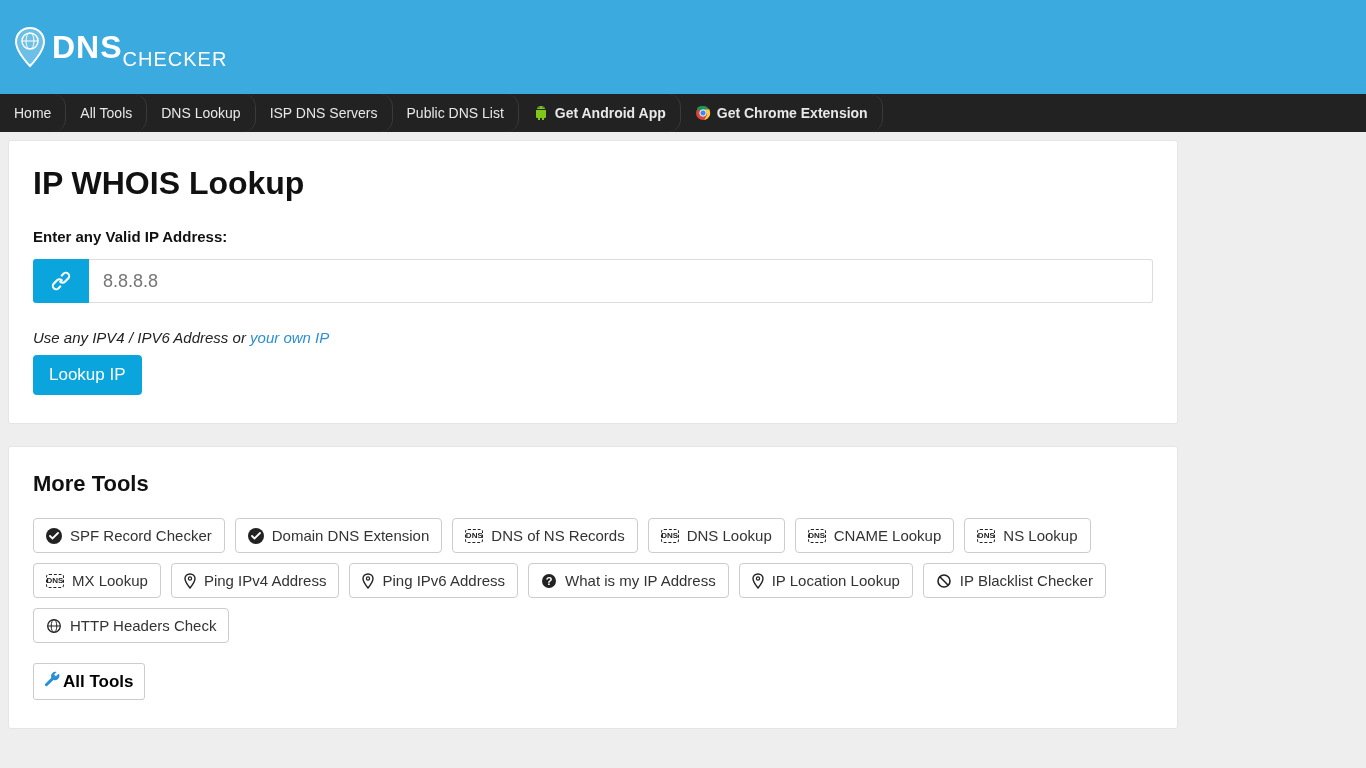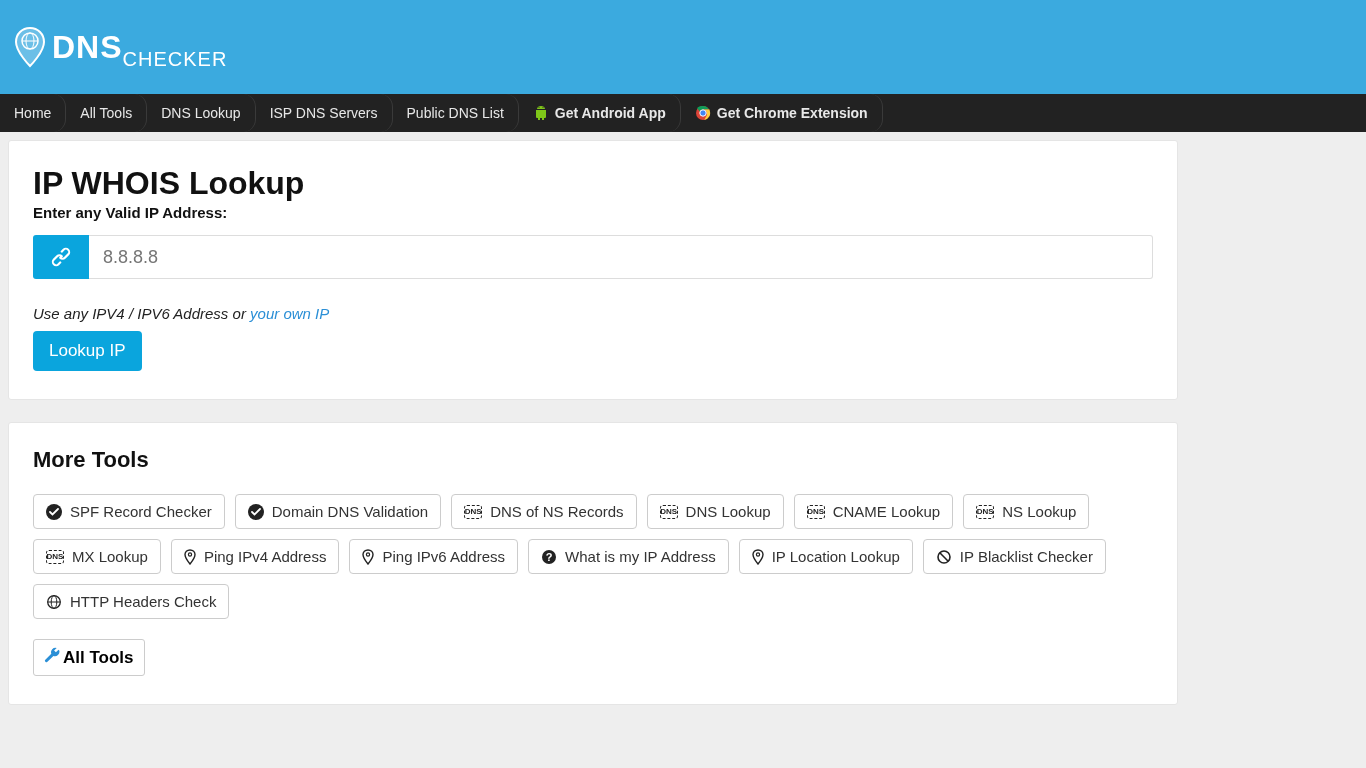--- a/index.html
+++ b/index.html
@@ -69,21 +69,21 @@
   padding: 8px;
   max-width: 1186px;
 }
 .card {
   background: #fff;
   border: 1px solid #e5e5e5;
   border-radius: 3px;
   padding: 24px 24px 28px 24px;
   margin-bottom: 22px;
 }
-h1.page-title { font-size: 32px; font-weight: 900; color: #111; margin-bottom: 2px; }
+h1.page-title { font-size: 32px; font-weight: 900; color: #111; margin-bottom: 26px; }
 label.field-label { font-size: 15px; font-weight: bold; color: #111; display: block; margin-bottom: 14px; }
 
 .input-row {
   display: flex;
   width: 100%;
   margin-bottom: 26px;
 }
 .input-icon {
   width: 56px;
   background: #0aa5dd;
@@ -255,21 +255,21 @@
           <span>SPF Record Checker</span>
         </a>
         <a class="tool-pill">
           <span class="ticon">
             <span class="badge-check">
               <svg width="10" height="10" viewBox="0 0 10 10">
                 <path d="M1 5l2.5 2.5L9 2" stroke="#fff" stroke-width="1.8" fill="none" stroke-linecap="round"></path>
               </svg>
             </span>
           </span>
-          <span>Domain DNS Validation</span>
+          <span>Domain DNS Extension</span>
         </a>
         <a class="tool-pill">
           <span class="ticon">
             <span class="badge-dns">DNS</span>
           </span>
           <span>DNS of NS Records</span>
         </a>
         <a class="tool-pill">
           <span class="ticon">
             <span class="badge-dns">DNS</span>

